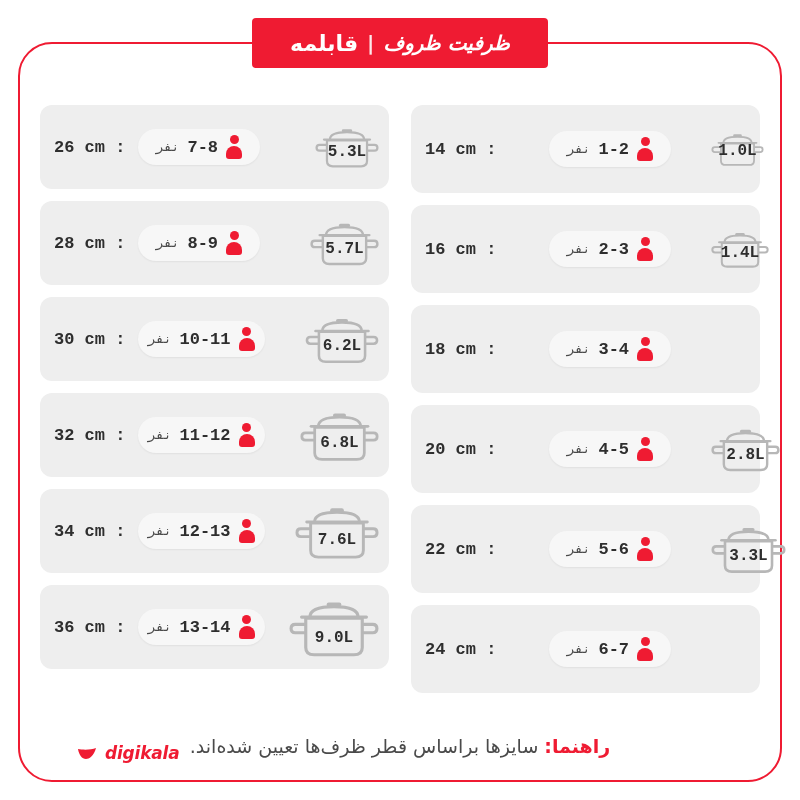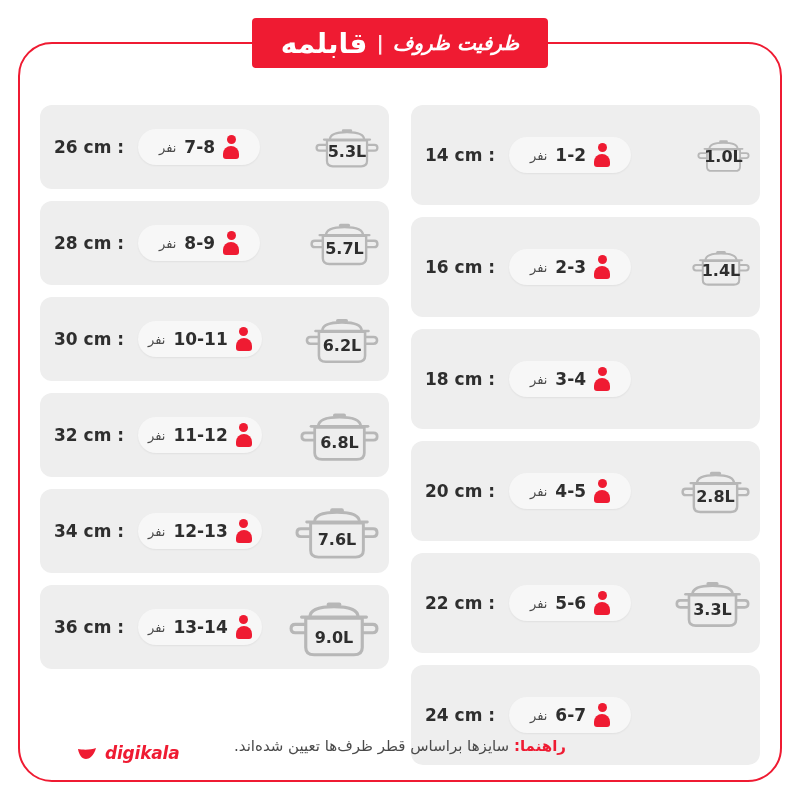--- a/index.html
+++ b/index.html
@@ -54,21 +54,21 @@
   }
   .title-badge .t-sep {
     color: #ffffff;
     font-size: 20px;
     font-weight: bold;
     margin: 0 9px;
     opacity: .9;
   }
   .title-badge .t-sub {
     color: #ffffff;
-    font-size: 28px;
+    font-size: 22px;
     font-weight: bold;
   }
 
   
   .cols {
     position: absolute;
     left: 40px;
     top: 105px;
     width: 720px;
     display: flex;
@@ -80,22 +80,23 @@
 
   .row {
     position: relative;
     background: #eeeeee;
     border-radius: 12px;
     margin-bottom: 12px;
     display: flex;
     align-items: center;
     box-sizing: border-box;
     padding: 0 10px 0 14px;
-  }
-  .col-left .row { height: 100px; }
+    font-family: Liberation Mono, monospace;
+  }
+  .col-left .row { height: 88px; gap: 40px; }
   .col-right .row { height: 84px; }
 
   .size-label {
     font-size: 17px;
     font-weight: bold;
     color: #2e2e2e;
     white-space: nowrap;
     direction: ltr;
     min-width: 78px;
   }
@@ -179,21 +180,21 @@
     left: 0;
     right: 0;
     bottom: 34px;
     height: 40px;
     display: flex;
     align-items: center;
     justify-content: center;
     direction: rtl;
   }
   .footer .note {
-    font-size: 15px;
+    font-size: 19px;
     color: #4a4a4a;
     direction: rtl;
   }
   .footer .note b {
     color: #ef1b32;
     font-weight: bold;
   }
   .brand {
     position: absolute;
     left: 76px;

